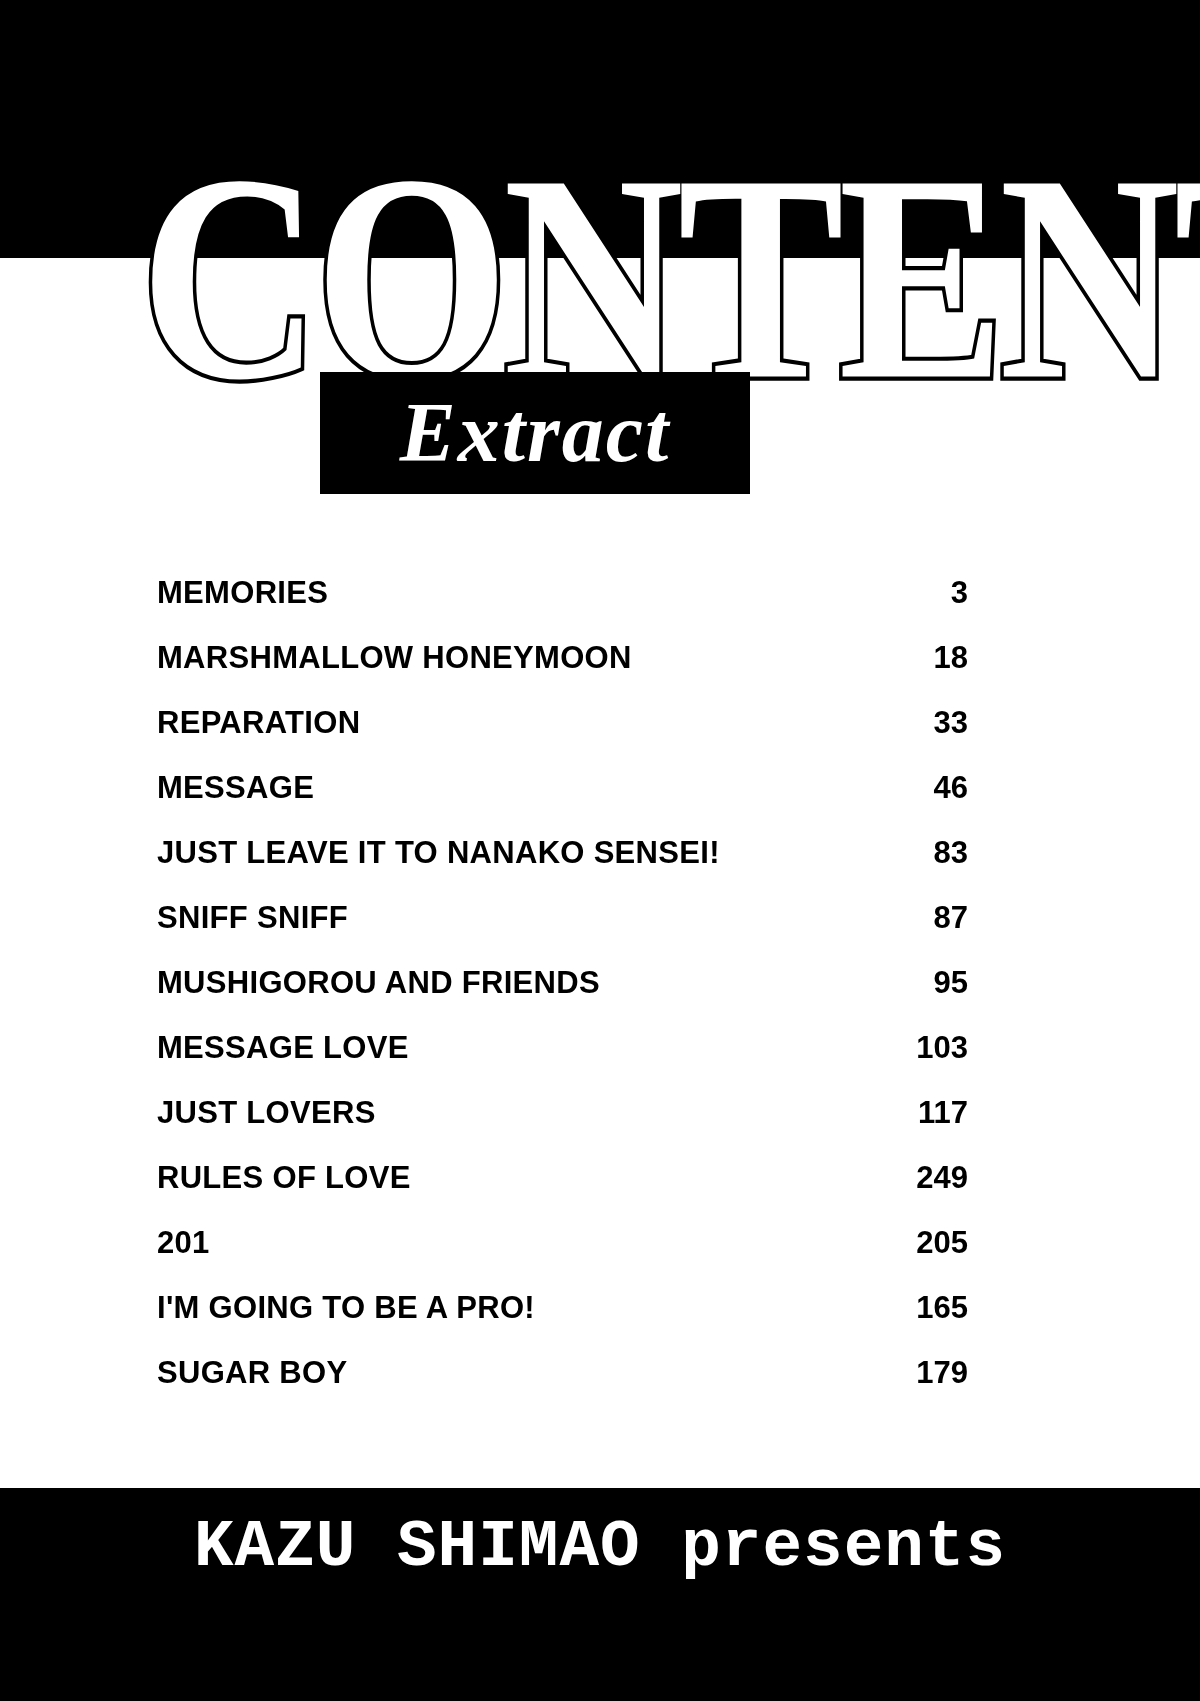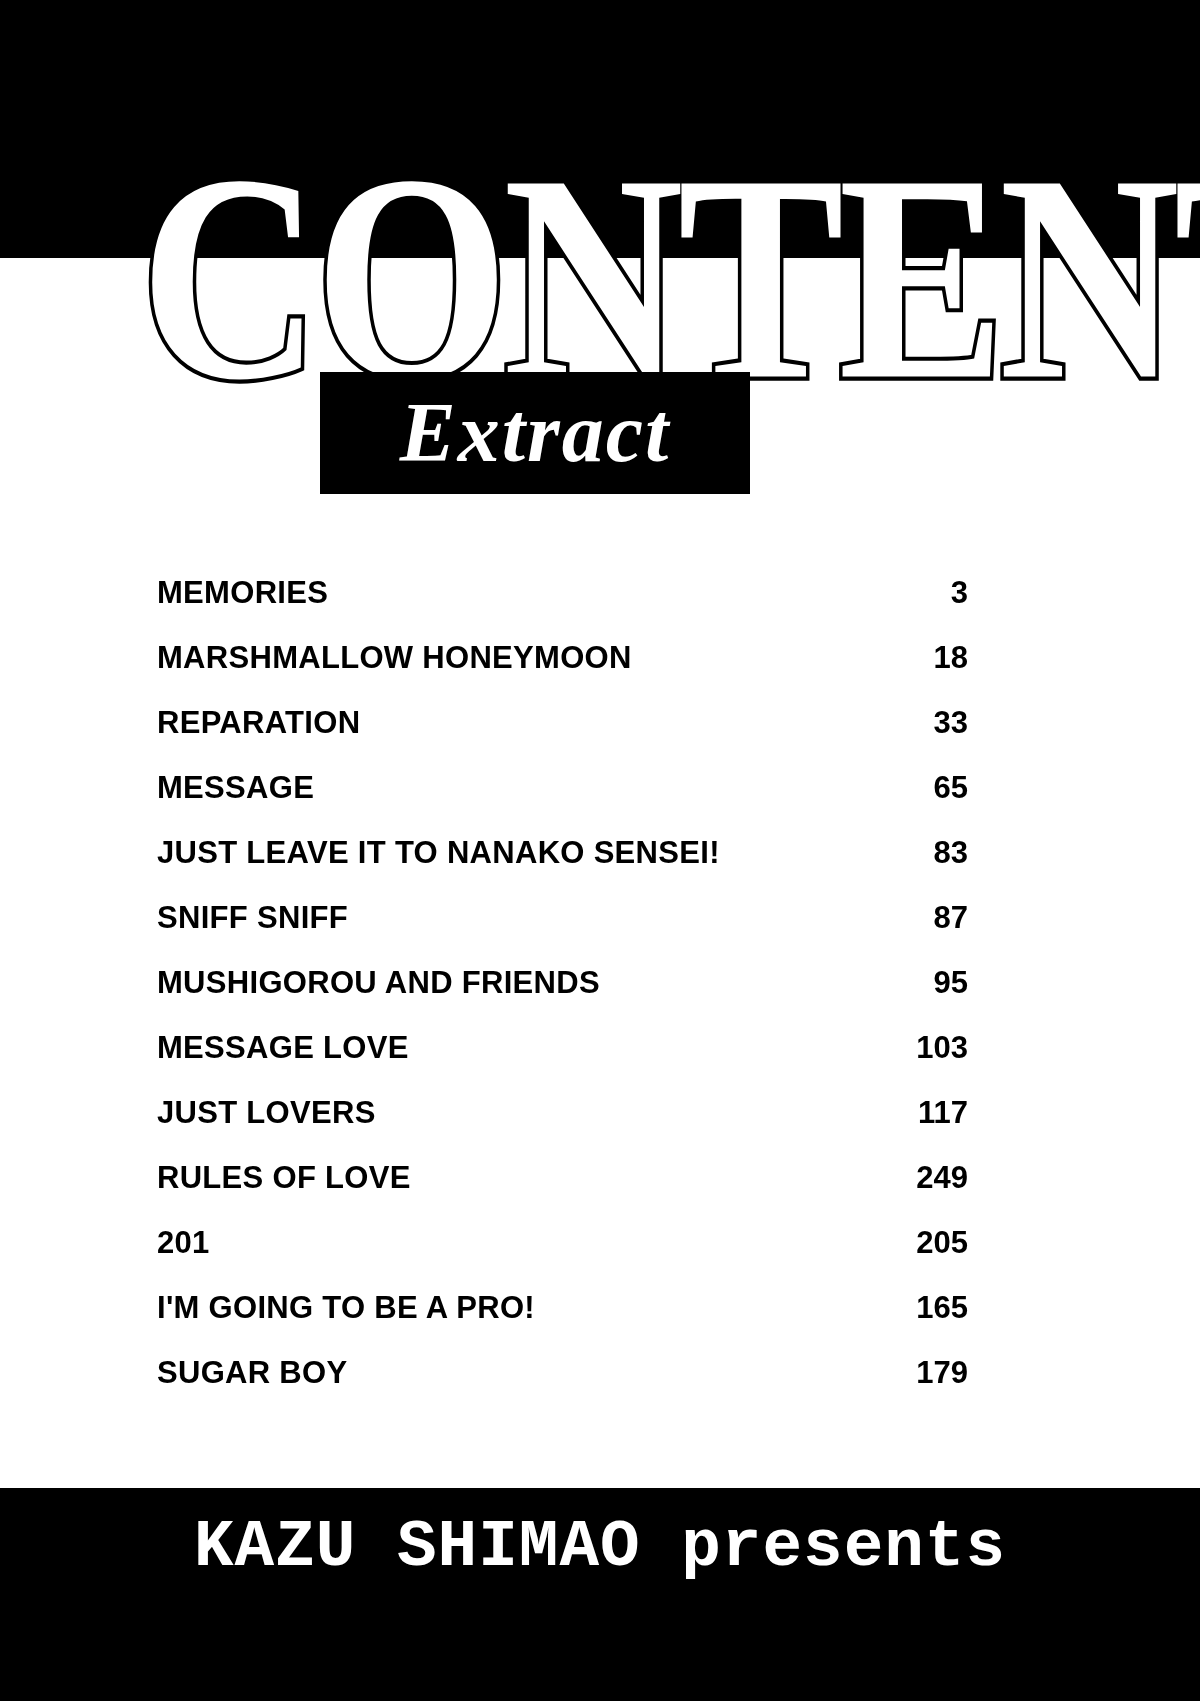--- a/index.html
+++ b/index.html
@@ -160,21 +160,21 @@
   </div>
 
   <div class="toc-row">
     <span class="toc-title">REPARATION</span>
     <span class="toc-page">33</span>
   </div>
 
 
   <div class="toc-row">
     <span class="toc-title">MESSAGE</span>
-    <span class="toc-page">65</span>
+    <span class="toc-page">46</span>
   </div>
 
   <div class="toc-row">
     <span class="toc-title">JUST LEAVE IT TO NANAKO SENSEI!</span>
     <span class="toc-page">83</span>
   </div>
 
   <div class="toc-row">
     <span class="toc-title">SNIFF SNIFF</span>
     <span class="toc-page">87</span>

